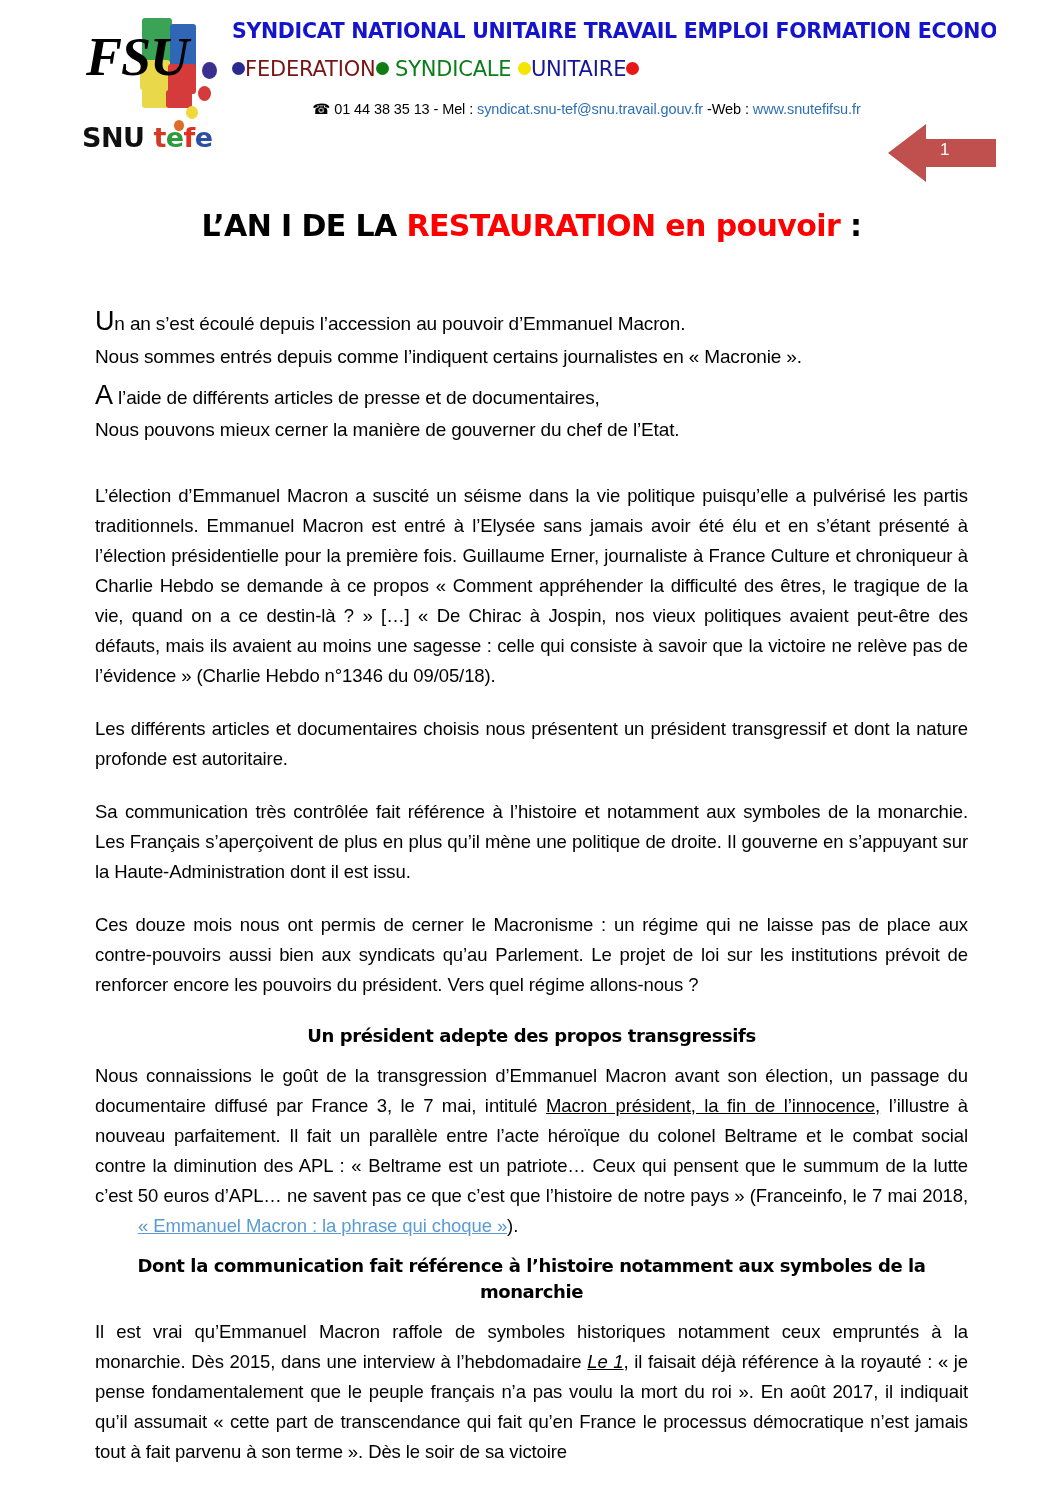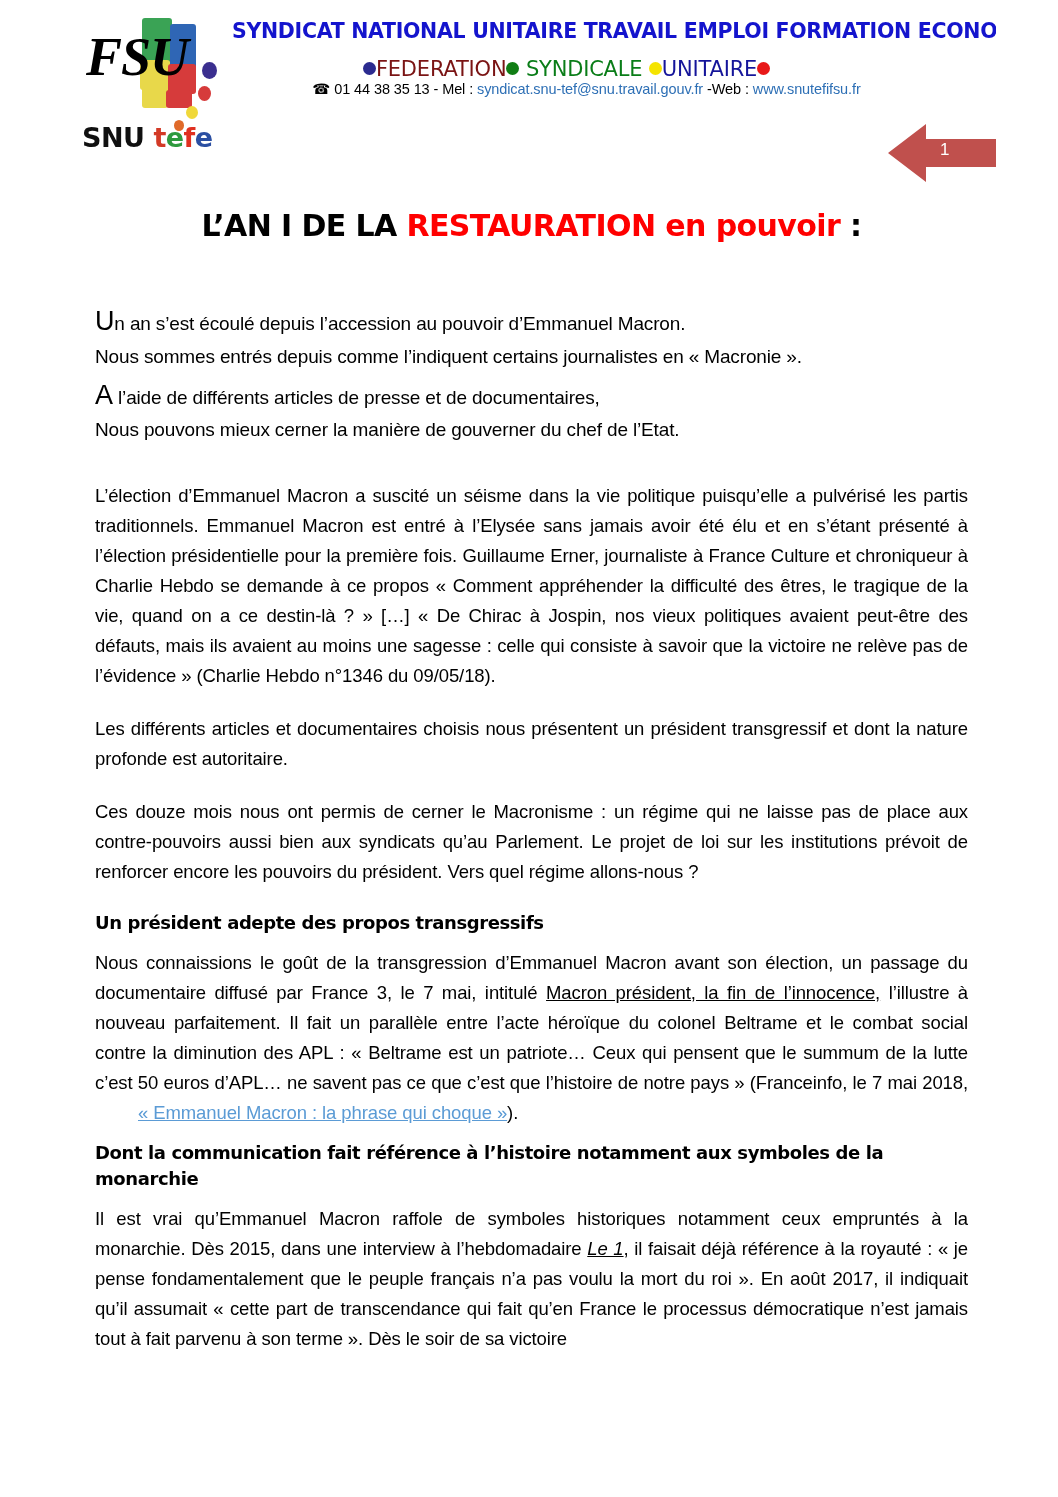--- a/index.html
+++ b/index.html
@@ -96,21 +96,21 @@
     letter-spacing: -0.3px;
     white-space: nowrap;
     line-height: 1.1;
   }
   .fsu-tagline {
     margin-top: 14px;
     font-family: "DejaVu Sans", sans-serif;
     font-size: 21px;
     letter-spacing: -0.2px;
     white-space: nowrap;
-    text-align: center;
+    text-align: left;
     padding-right: 40px;
   }
   .fed { color: #7a1414; }
   .syn { color: #0a7d18; }
   .uni { color: #15159a; }
   .bullet {
     display: inline-block;
     width: 13px; height: 13px;
     border-radius: 50%;
     vertical-align: 1px;
@@ -123,21 +123,21 @@
   .address-line {
     margin-top: 12px;
     font-family: "Liberation Sans", sans-serif;
     font-size: 14.5px;
     color: #000;
     text-align: center;
     letter-spacing: -0.1px;
     white-space: nowrap;
   }
   .contact-line {
-    margin-top: 0;
+    margin-top: 20px;
     font-family: "Liberation Sans", sans-serif;
     font-size: 14.5px;
     color: #000;
     text-align: center;
     letter-spacing: -0.1px;
     white-space: nowrap;
   }
   .contact-line a, .lnk {
     color: #2d6fb5;
     text-decoration: none;
@@ -209,20 +209,21 @@
   .para.tight { margin-bottom: 8px; }
 
   .subhead {
     margin: 0 0 12px 0;
     font-family: "DejaVu Sans", sans-serif;
     font-weight: bold;
     font-size: 18px;
     line-height: 1.45;
     letter-spacing: -0.4px;
     color: #000;
+    text-align: center;
   }
   .subhead.sh2 { margin-top: 12px; }
 
   .u { text-decoration: underline; }
   .it-u { font-style: italic; text-decoration: underline; }
   .link-blue {
     color: #5b9bd5;
     text-decoration: underline;
     margin-left: 43px;
   }
@@ -290,20 +291,21 @@
       <p>
         <span class="dropcap">A</span><span> l’aide de différents articles de presse et de documentaires,</span><br>
         <span>Nous pouvons mieux cerner la manière de gouverner du chef de l’Etat.</span>
       </p>
     </div>
 
     <p class="para first-body">L’élection d’Emmanuel Macron a suscité un séisme dans la vie politique puisqu’elle a pulvérisé les partis traditionnels. Emmanuel Macron est entré à l’Elysée sans jamais avoir été élu et en s’étant présenté à l’élection présidentielle pour la première fois. Guillaume Erner, journaliste à France Culture et chroniqueur à Charlie Hebdo se demande à ce propos « Comment appréhender la difficulté des êtres, le tragique de la vie, quand on a ce destin-là ? » […] « De Chirac à Jospin, nos vieux politiques avaient peut-être des défauts, mais ils avaient au moins une sagesse : celle qui consiste à savoir que la victoire ne relève pas de l’évidence » (Charlie Hebdo n°1346 du 09/05/18).</p>
 
     <p class="para">Les différents articles et documentaires choisis nous présentent un président transgressif et dont la nature profonde est autoritaire.</p>
 
+    <p class="para">Sa communication très contrôlée fait référence à l’histoire et notamment aux symboles de la monarchie. Les Français s’aperçoivent de plus en plus qu’il mène une politique de droite. Il gouverne en s’appuyant sur la Haute-Administration dont il est issu.</p>
 
     <p class="para">Ces douze mois nous ont permis de cerner le Macronisme : un régime qui ne laisse pas de place aux contre-pouvoirs aussi bien aux syndicats qu’au Parlement. Le projet de loi sur les institutions prévoit de renforcer encore les pouvoirs du président. Vers quel régime allons-nous ?</p>
 
     <h2 class="subhead">Un président adepte des propos transgressifs</h2>
 
     <p class="para tight"><span>Nous  connaissions le goût de la transgression d’Emmanuel Macron avant son élection, un passage du documentaire diffusé par France 3, le 7 mai, intitulé </span><span class="u">Macron président, la fin de l’innocence,</span><span> l’illustre à nouveau parfaitement. Il fait un parallèle entre l’acte héroïque du colonel Beltrame et le combat social contre la diminution des APL : « Beltrame est un patriote… Ceux qui pensent que le summum de la lutte c’est 50 euros d’APL… ne savent pas ce que c’est que l’histoire de notre pays » (Franceinfo, le 7 mai 2018, </span><a class="link-blue" href="#">« Emmanuel Macron : la phrase qui choque »</a><span>).</span></p>
 
     <h2 class="subhead sh2">Dont la communication fait référence à l’histoire notamment aux symboles de la monarchie</h2>
 
     <p class="para"><span>Il est vrai qu’Emmanuel Macron raffole de symboles historiques notamment ceux empruntés à la monarchie. Dès 2015, dans une interview à l’hebdomadaire </span><span class="it-u">Le 1</span><span>,  il faisait déjà référence à la royauté : « je pense fondamentalement que le peuple français n’a pas voulu la mort du roi ». En août 2017, il indiquait qu’il assumait « cette part de transcendance qui fait qu’en France le processus démocratique n’est jamais tout à fait parvenu à son terme ». Dès le soir de sa victoire</span></p>

